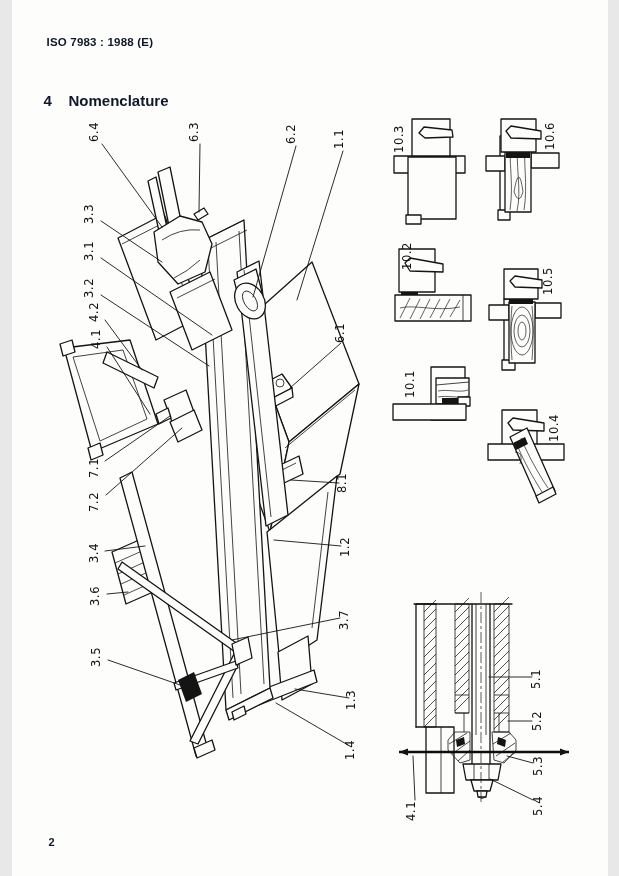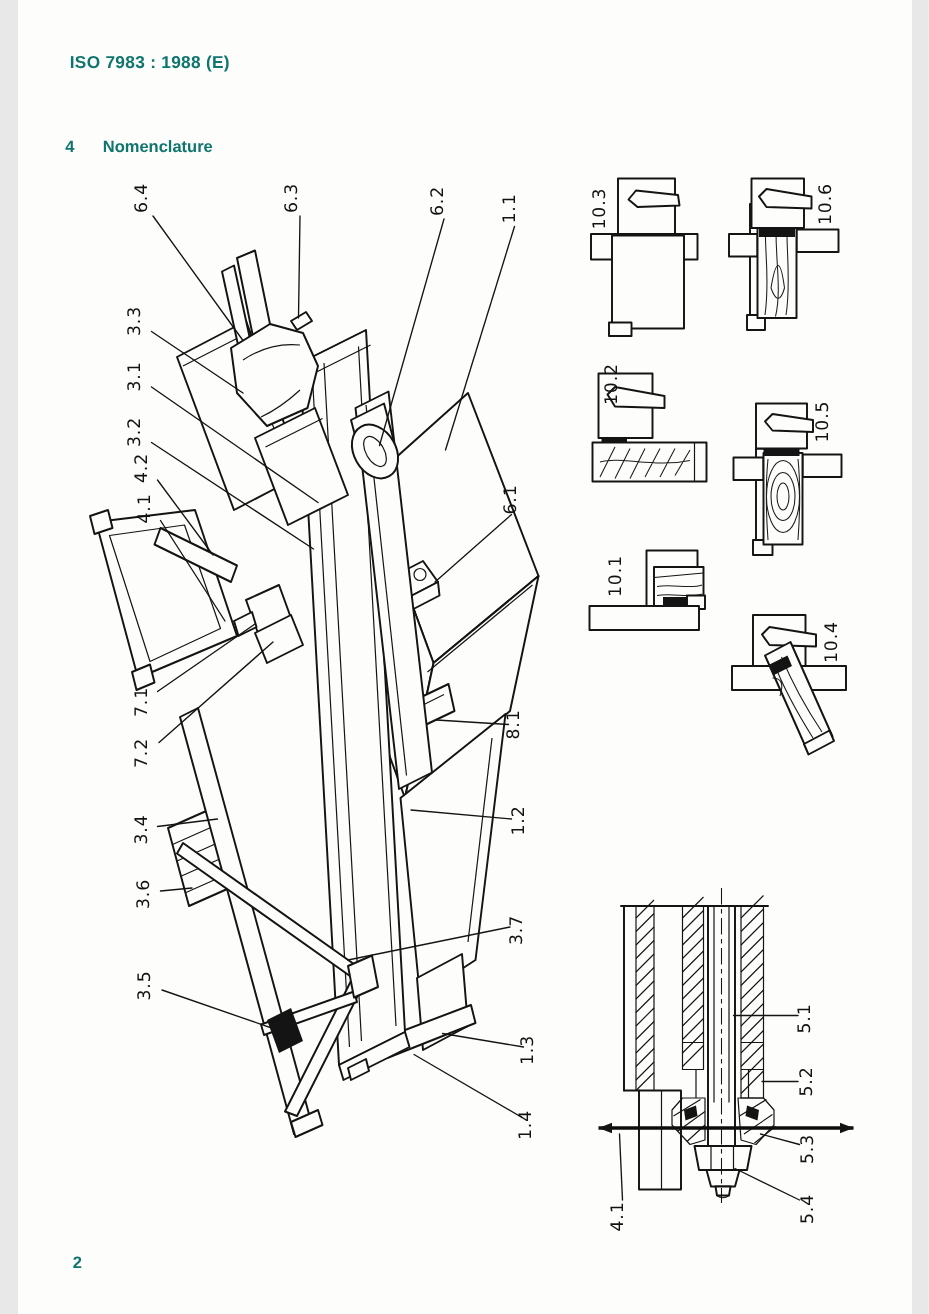--- a/index.html
+++ b/index.html
@@ -1,22 +1,22 @@
 <!DOCTYPE html>
 <html><head>
 <meta charset="utf-8">
 <style>
   html,body{margin:0;padding:0;background:#e8e8e8;}
   #page{
     position:relative;width:596px;height:876px;background:#fdfdfc;
-    font-family:"Liberation Sans","DejaVu Sans",sans-serif;color:#0f766e;
+    font-family:"Liberation Sans","DejaVu Sans",sans-serif;color:#0f172a;
     overflow:hidden;margin:0 auto;
   }
   .hdr{position:absolute;left:35px;top:36px;font-size:11.5px;font-weight:700;letter-spacing:.2px;}
-  .sec{position:absolute;left:32px;top:92px;font-size:11px;font-weight:700;}
+  .sec{position:absolute;left:32px;top:92px;font-size:15px;font-weight:700;}
   .sec .num{display:inline-block;width:25px;}
   .pgnum{position:absolute;left:37px;top:836px;font-size:11px;font-weight:700;}
   svg{position:absolute;left:0;top:0;}
   .ln{fill:none;stroke:#141414;stroke-width:1.3;stroke-linejoin:round;stroke-linecap:round;}
   .fw{fill:#fdfdfc;stroke:#141414;stroke-width:1.3;stroke-linejoin:round;}
   .thin{fill:none;stroke:#141414;stroke-width:.8;stroke-linejoin:round;}
   .leader{fill:none;stroke:#141414;stroke-width:.9;stroke-linecap:round;}
   .blk{fill:#141414;stroke:none;}
   .hatch{fill:none;stroke:#141414;stroke-width:.75;}
   .grain{fill:none;stroke:#1c1c1c;stroke-width:.7;}

